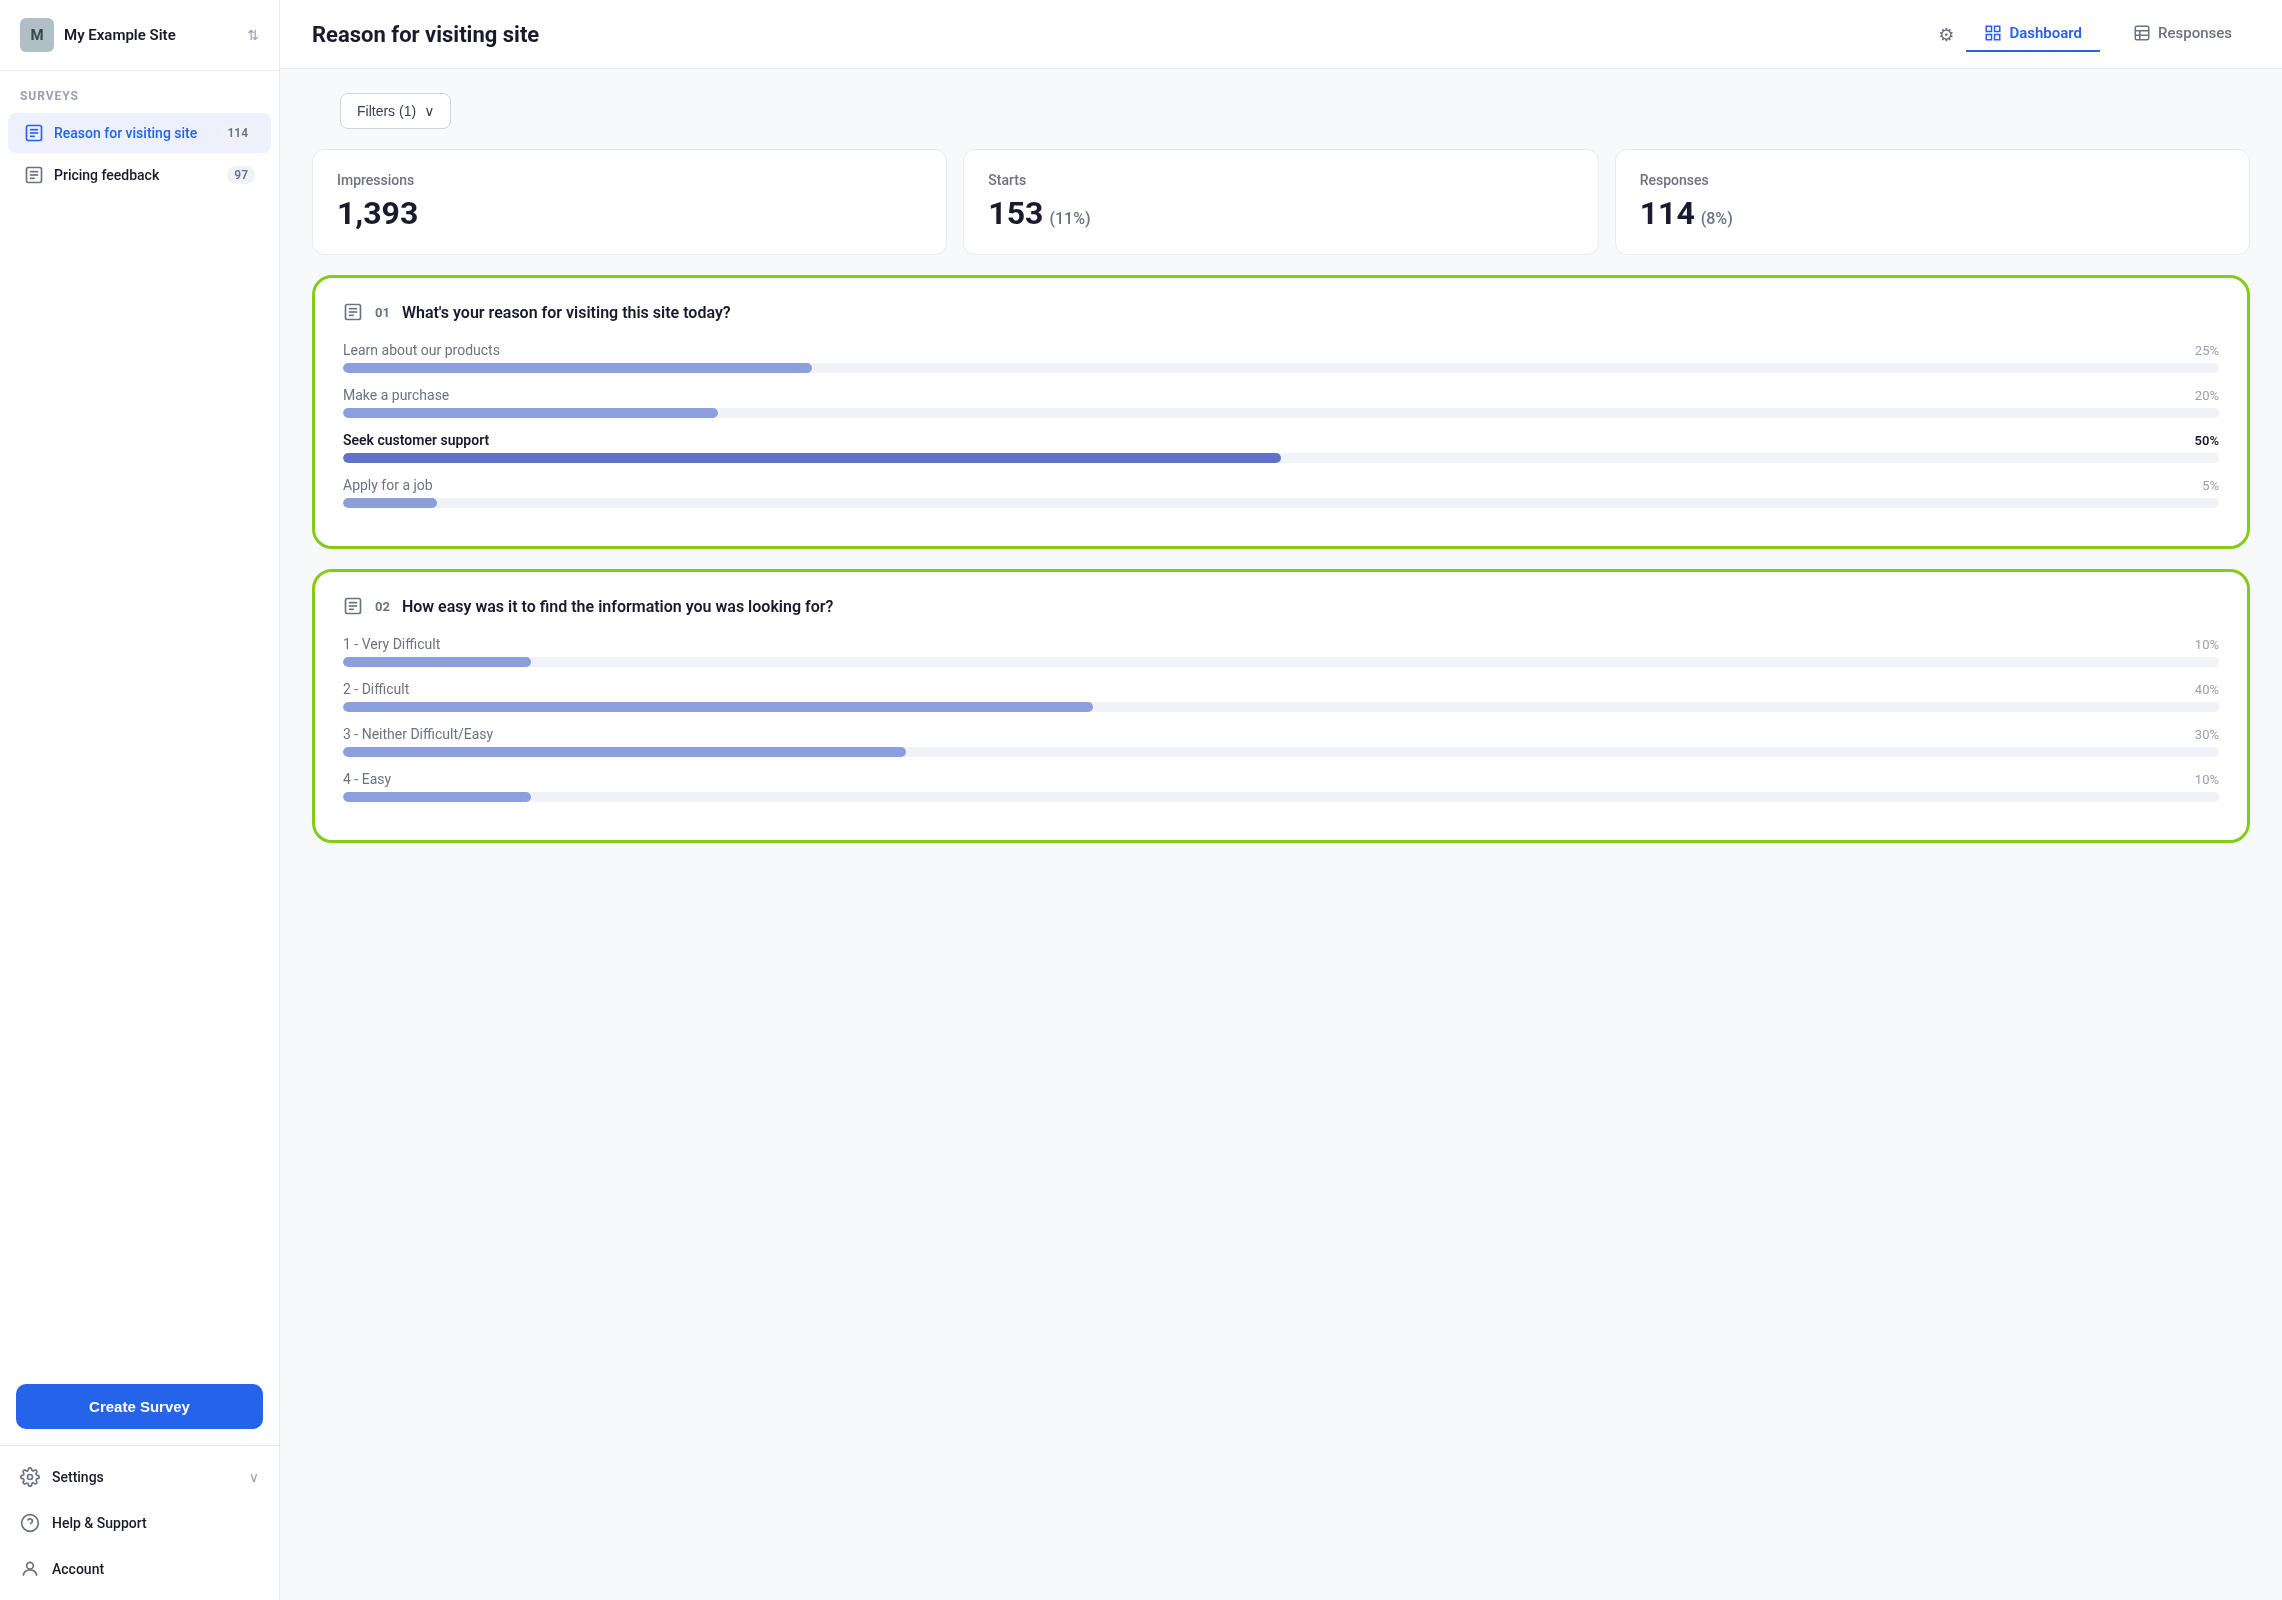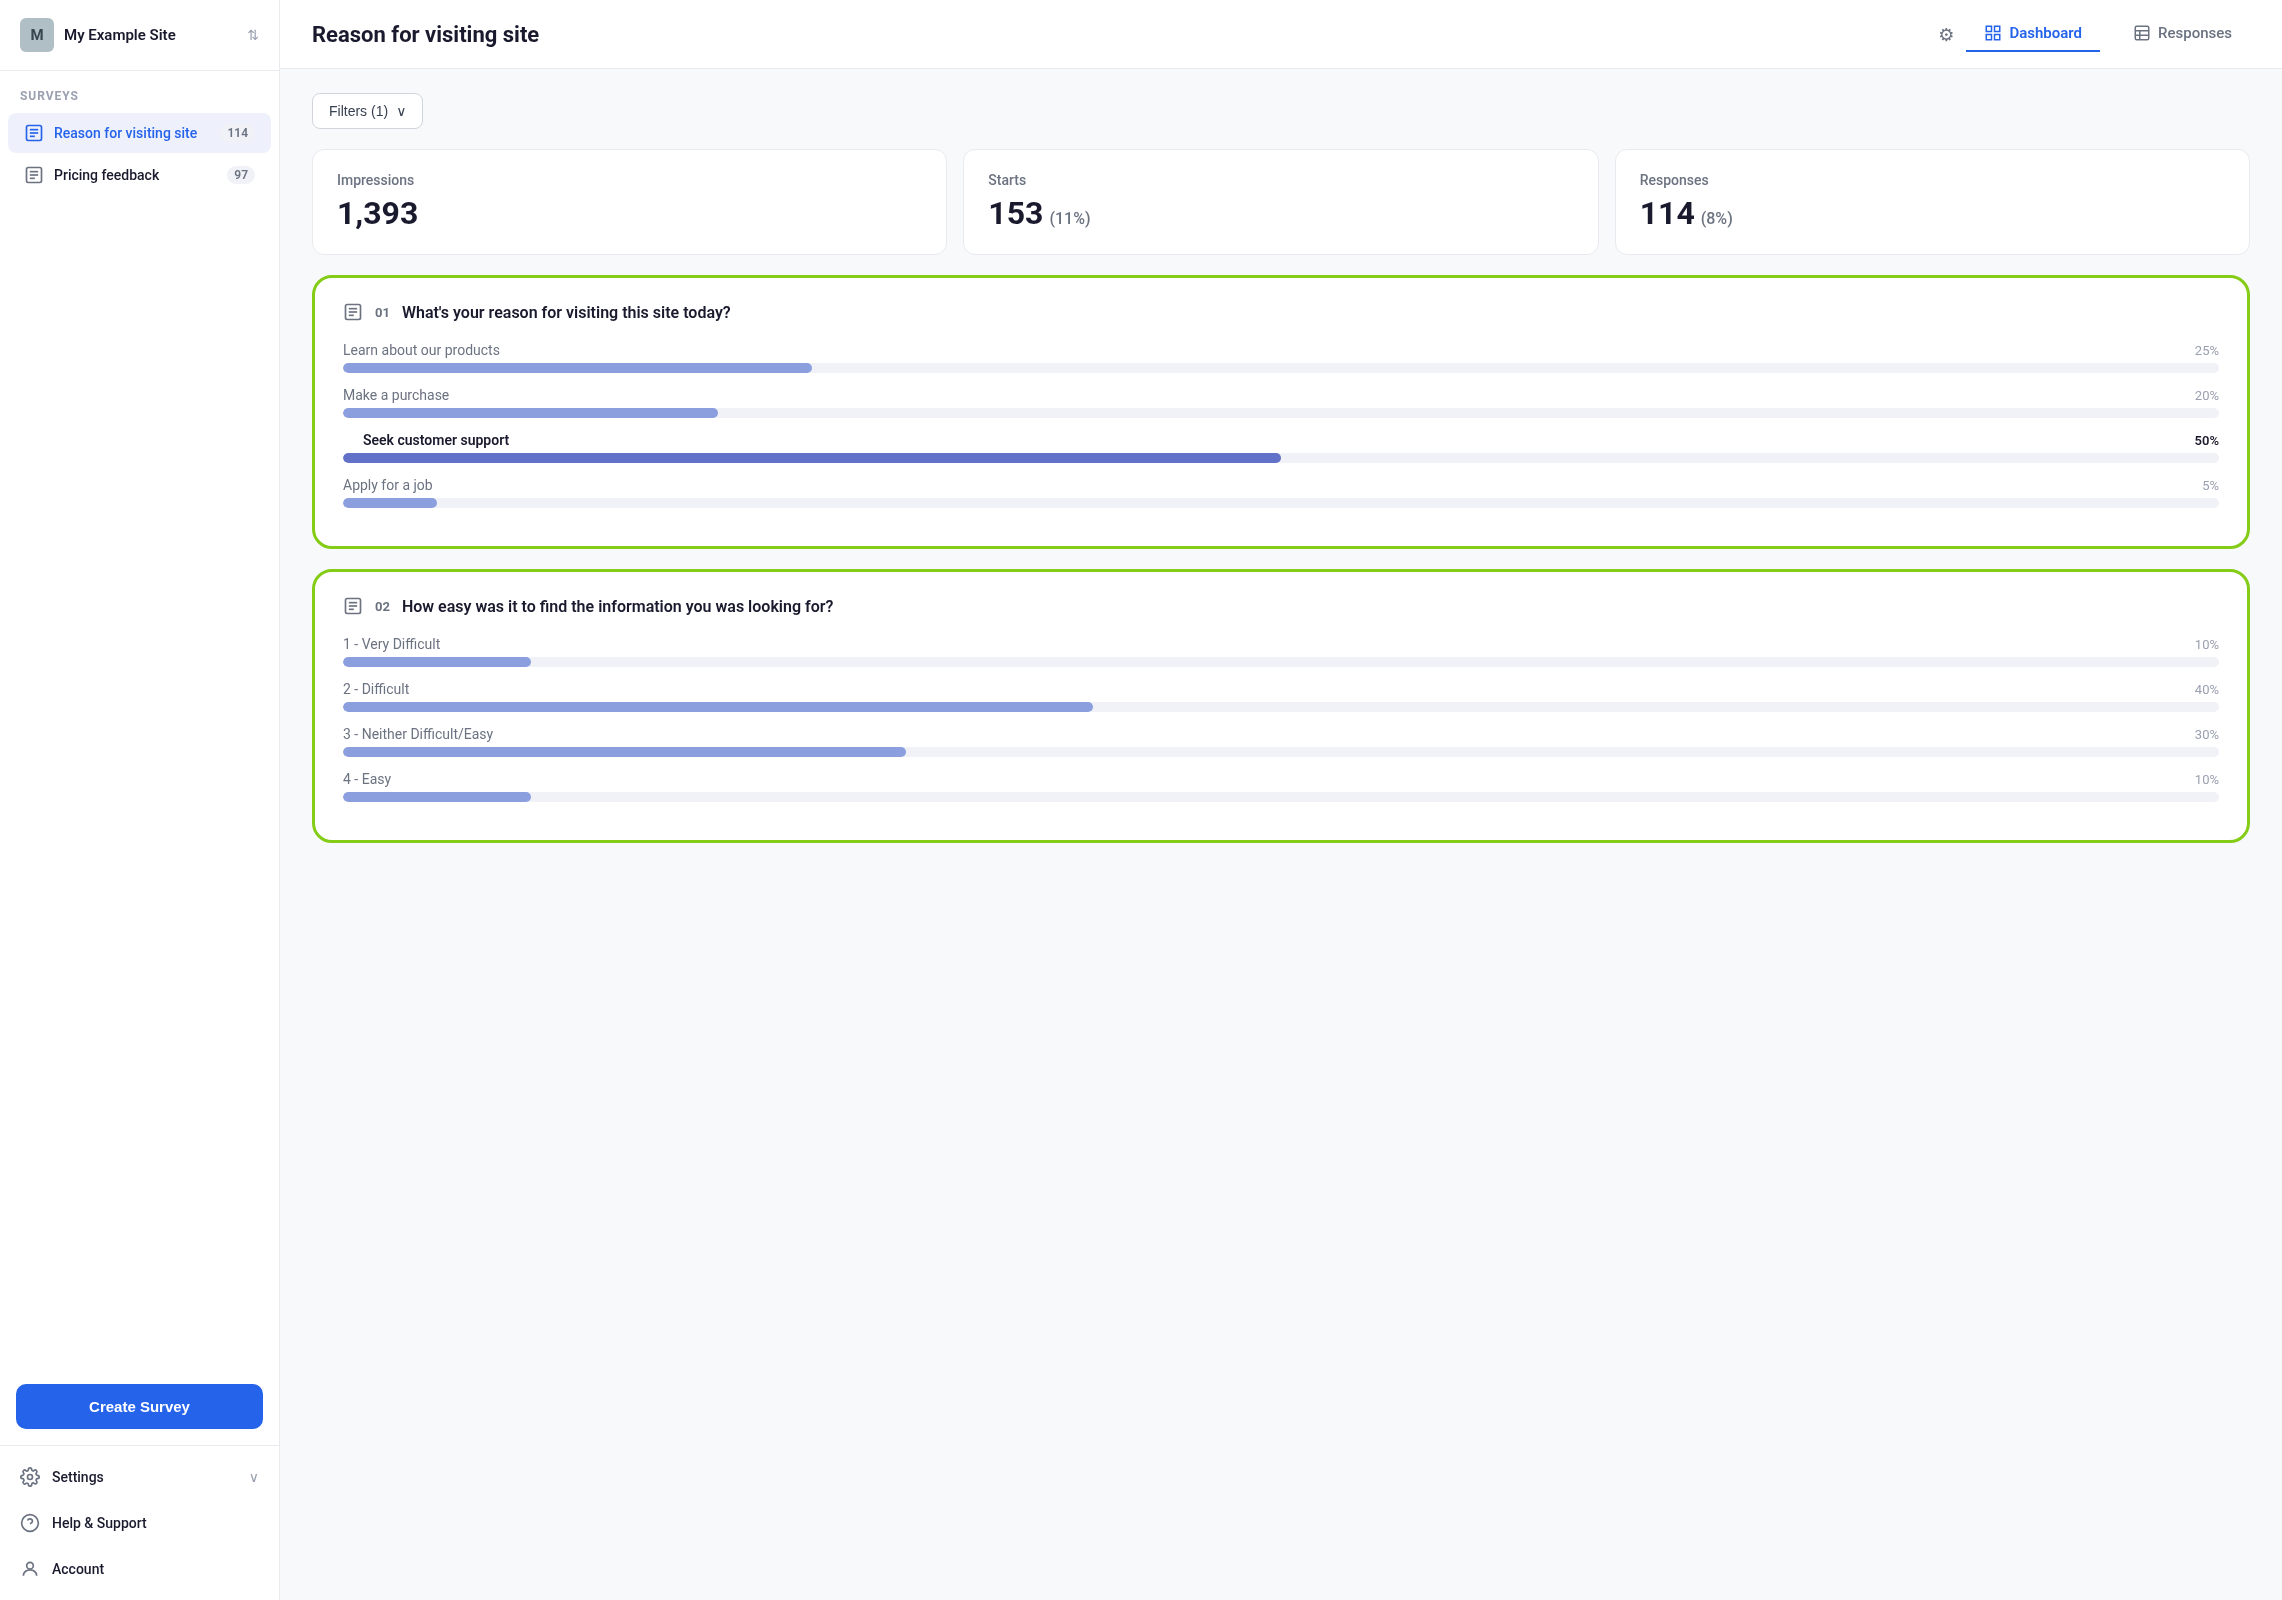--- a/index.html
+++ b/index.html
@@ -192,20 +192,21 @@
       padding: 24px 32px;
       display: flex;
       flex-direction: column;
       gap: 20px;
     }
 
     
     .filter-bar {
       display: flex;
       gap: 10px;
+      margin-left: 28px;
     }
     .filter-btn {
       display: flex;
       align-items: center;
       gap: 8px;
       padding: 9px 16px;
       border: 1.5px solid #d1d5db;
       border-radius: 8px;
       background: #fff;
       font-size: 14px;
@@ -277,21 +278,20 @@
       align-items: center;
       margin-bottom: 5px;
     }
     .bar-label {
       font-size: 14px;
       color: #6b7280;
     }
     .bar-label.highlighted {
       font-weight: 600;
       color: #1a1a2e;
-      margin-left: 20px;
     }
     .bar-pct {
       font-size: 13px;
       color: #9aa0b0;
     }
     .bar-pct.highlighted {
       color: #1a1a2e;
       font-weight: 600;
     }
     .bar-track {

